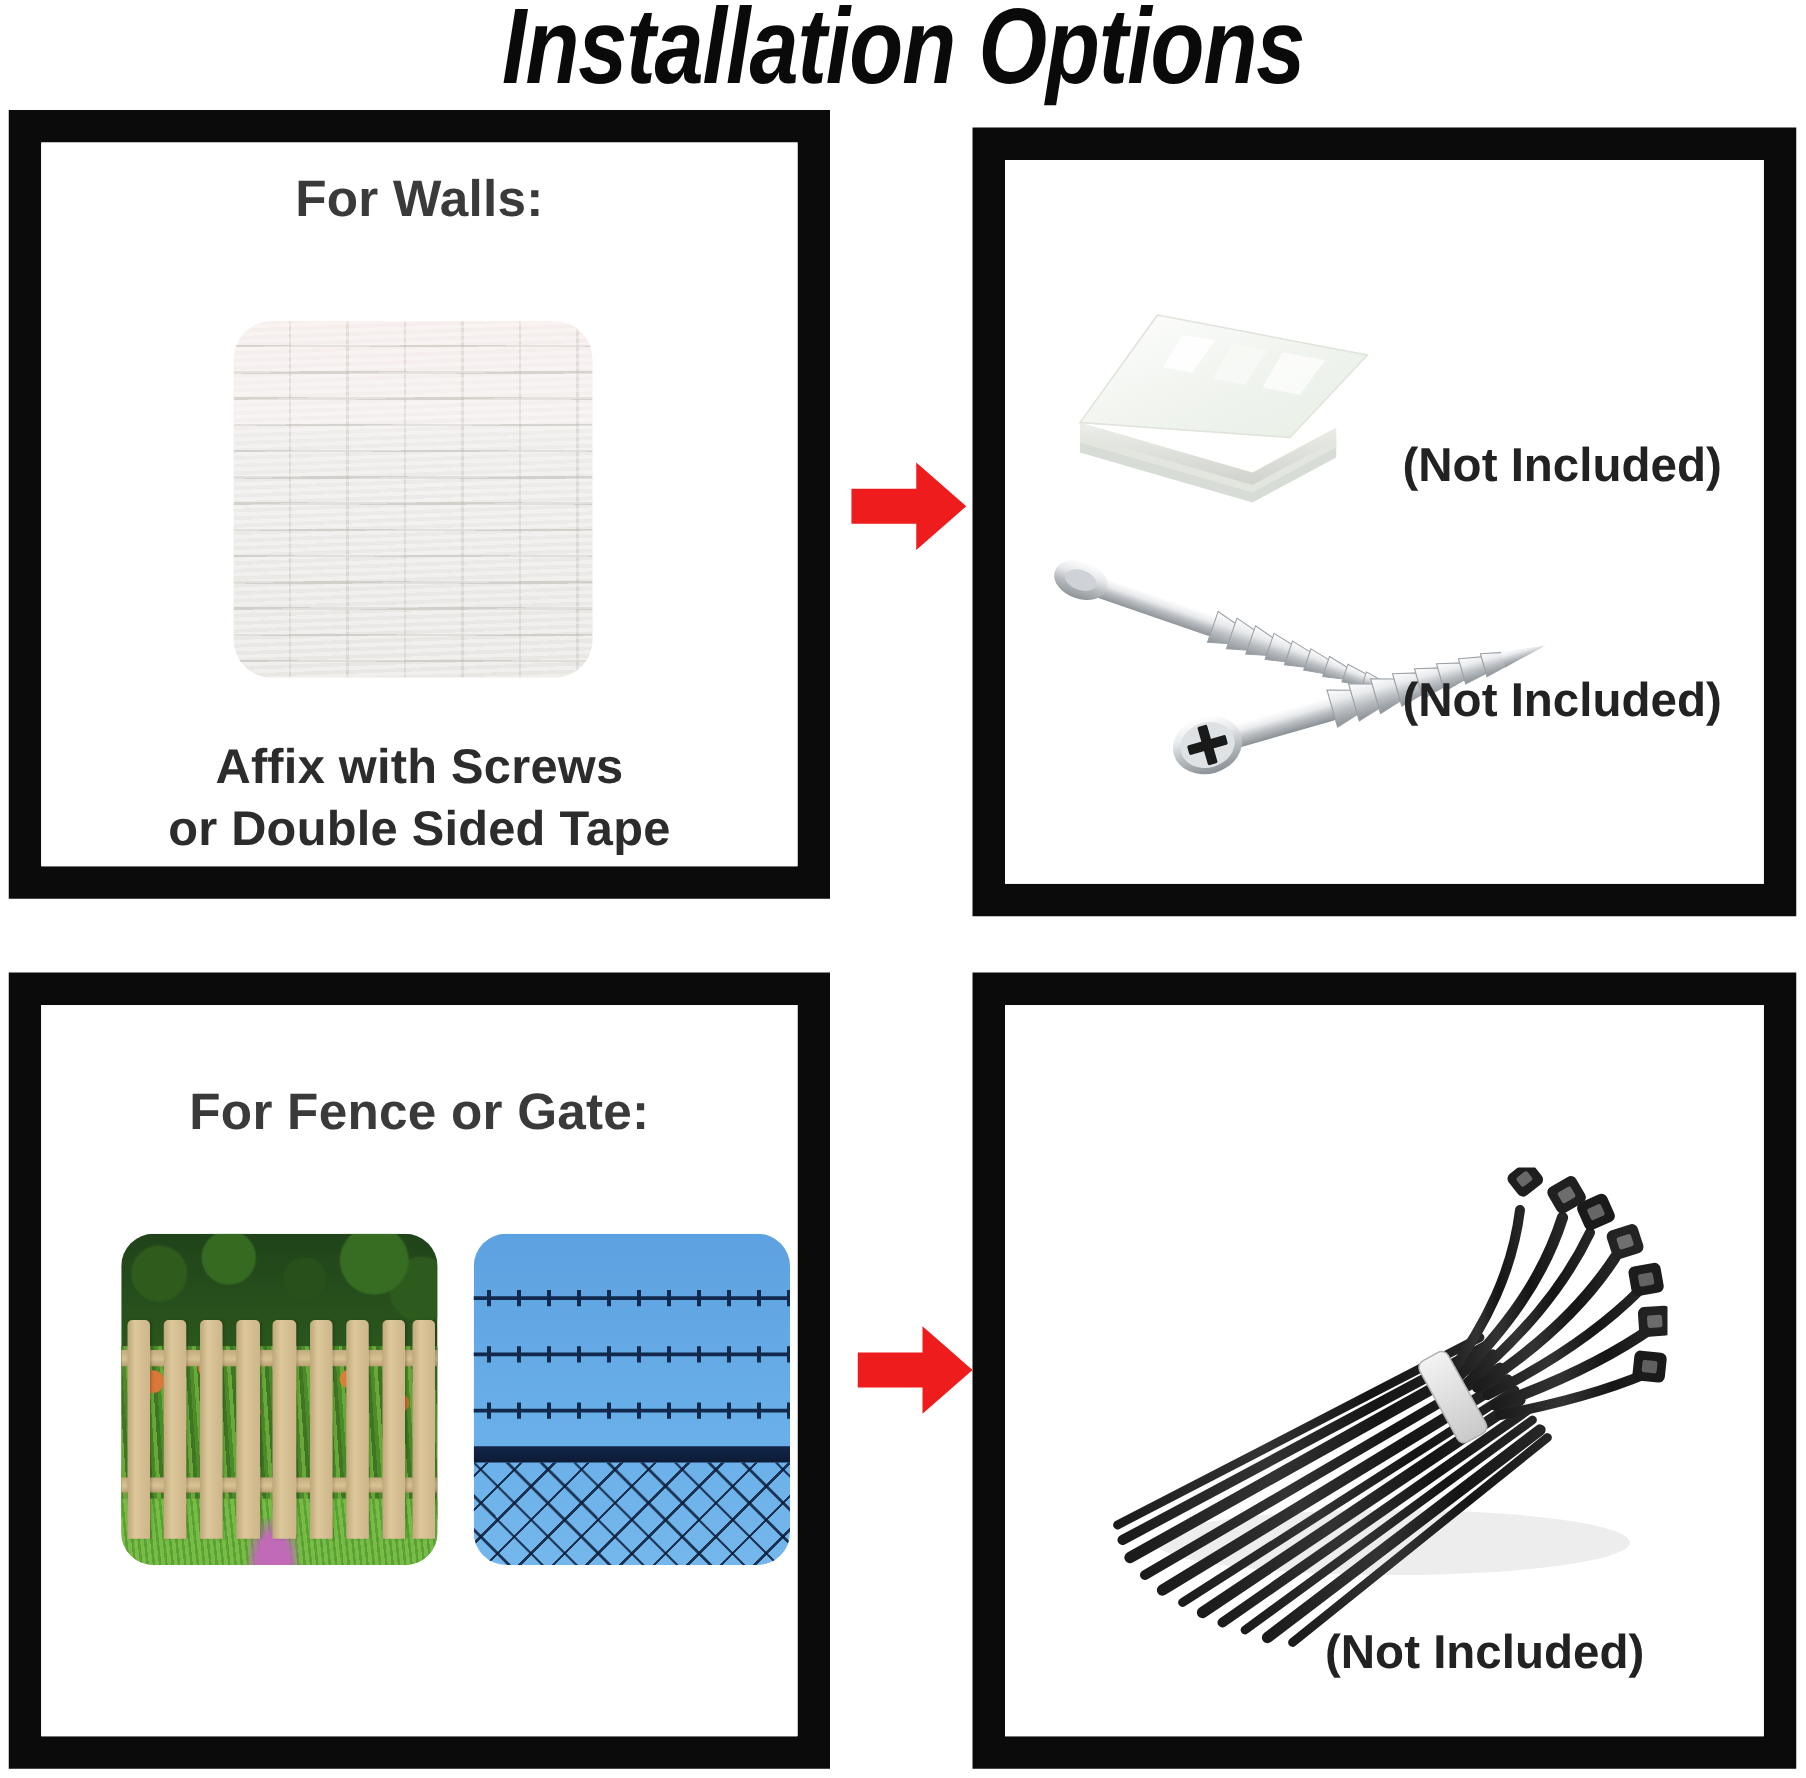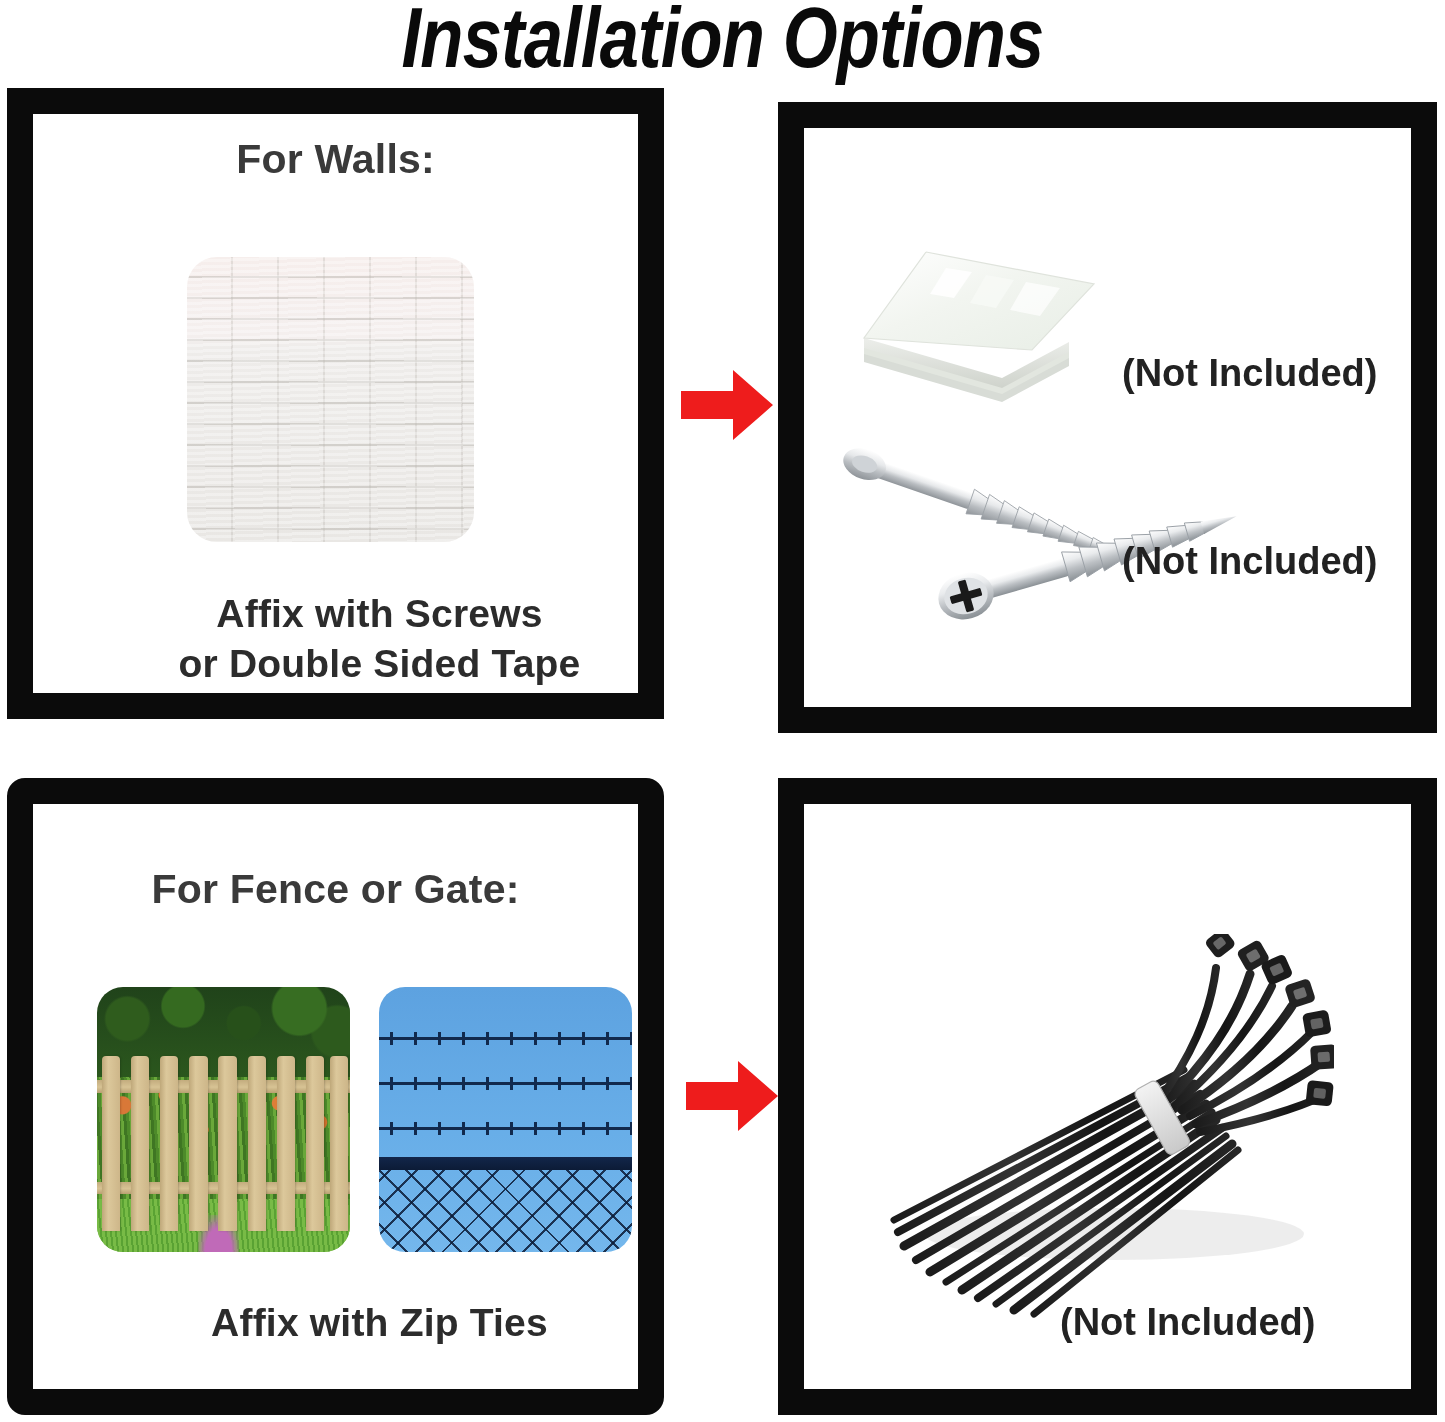--- a/index.html
+++ b/index.html
@@ -36,21 +36,21 @@
 
   
   .panel {
     position: absolute;
     background: #ffffff;
     border: 26px solid #0b0b0b;
     box-sizing: border-box;
   }
   #panel-walls        { left: 7px;   top: 88px;  width: 657px; height: 631px; }
   #panel-wall-hw      { left: 778px; top: 102px;  width: 659px; height: 631px; }
-  #panel-fence        { left: 7px;   top: 778px;  width: 657px; height: 637px; border-radius: 18px; }
+  #panel-fence        { left: 7px;   top: 778px;  width: 657px; height: 637px; }
   #panel-fence-hw     { left: 778px; top: 778px;  width: 659px; height: 637px; }
 
   .panel-inner {
     position: relative;
     width: 100%;
     height: 100%;
     background: #ffffff;
     overflow: hidden;
   }
 
@@ -65,21 +65,20 @@
     letter-spacing: 0.2px;
   }
   .caption-line {
     position: absolute;
     width: 100%;
     text-align: center;
     font-size: 39px;
     font-weight: bold;
     color: #2c2c2c;
     letter-spacing: 0.2px;
-    padding-left: 44px;
   }
   .not-included {
     position: absolute;
     font-size: 38px;
     font-weight: bold;
     color: #222222;
     white-space: nowrap;
     text-align: center;
   }
 
@@ -416,21 +415,20 @@
 
     <div class="fence-photo" id="photo-chain-fence">
       <div class="sky"></div>
       <div class="barb" style="top:19%;"></div>
       <div class="barb" style="top:36%;"></div>
       <div class="barb" style="top:53%;"></div>
       <div class="top-rail" style="top:64%;"></div>
       <div class="mesh" style="top:69%; height:31%;"></div>
     </div>
 
-    <div class="caption-line" style="top: 497px;">Affix with Zip Ties</div>
 
   </div>
 </div>
 
 <svg class="red-arrow" id="arrow-bottom" viewBox="0 0 92 76">
   <polygon points="0,24 52,24 52,3 92,38 52,73 52,52 0,52" fill="#ee1c1c"></polygon>
 </svg>
 
 <div class="panel" id="panel-fence-hw">
   <div class="panel-inner">

